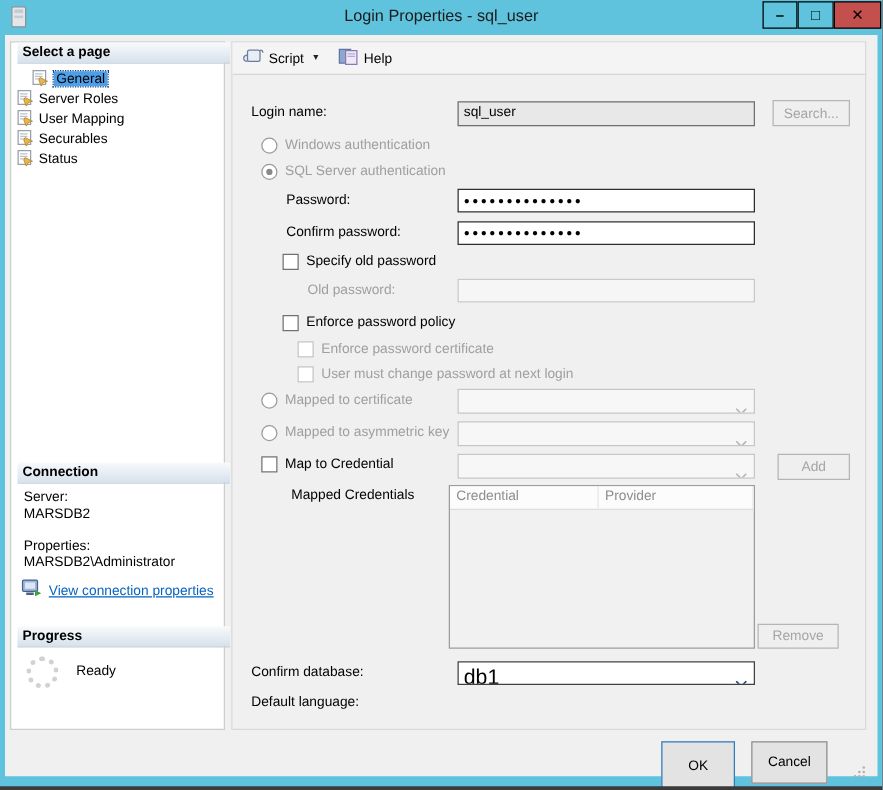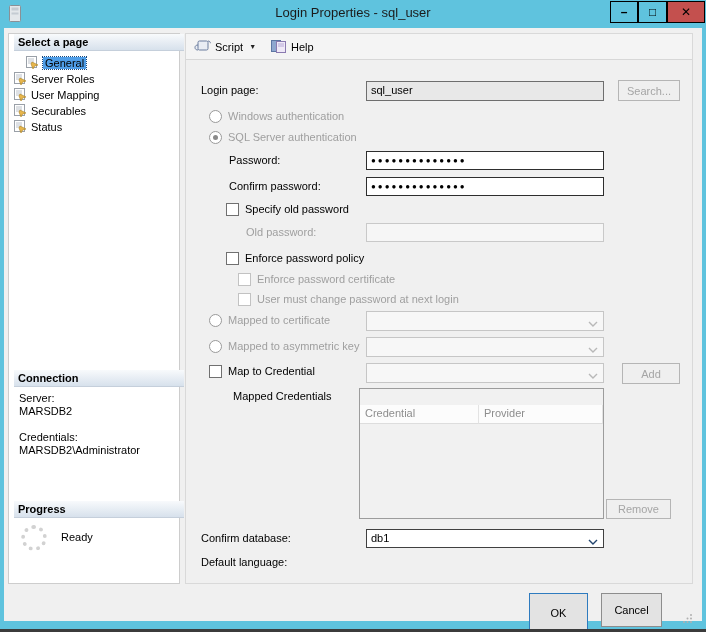--- a/index.html
+++ b/index.html
@@ -31,35 +31,35 @@
   .tbtn{display:flex;align-items:center;gap:4px;font-size:11px;color:#000;cursor:default;}
   .caret{font-size:7px;color:#222;margin-left:2px;}
   
   .lbl{position:absolute;font-size:11px;color:#000;white-space:nowrap;}
   .lbl.dis{color:#9f9f9f;}
   .field{position:absolute;background:#fff;border:1px solid #2e2e2e;box-sizing:border-box;font-size:11px;color:#000;
          padding:2px 4px;overflow:hidden;white-space:nowrap;}
   .field.ro{background:#e8e8e8;border-color:#6e6e6e;}
   .field.dis{background:#f6f6f6;border-color:#c9c9c9;}
   .dots{font-size:8px;letter-spacing:2px;line-height:13px;}
-  .combo{position:absolute;background:#fff;border:1px solid #404040;box-sizing:border-box;font-size:11px;color:#000;
+  .combo{position:absolute;background:#fff;border:1px solid #404040;box-sizing:border-box;font-size:17px;color:#000;
          padding:2px 18px 2px 4px;overflow:hidden;white-space:nowrap;}
   .combo.dis{background:#f7f7f7;border-color:#c6c6c6;}
   .chev{position:absolute;right:5px;top:50%;margin-top:-3px;}
   .check{position:absolute;width:13px;height:13px;background:#fff;border:1px solid #707070;box-sizing:border-box;}
   .check.dis{border-color:#c2c2c2;}
   .radio{position:absolute;width:13px;height:13px;background:#fff;border:1px solid #9a9a9a;border-radius:50%;box-sizing:border-box;}
   .radio.sel::after{content:"";position:absolute;left:3px;top:3px;width:5px;height:5px;border-radius:50%;background:#8a8a8a;}
   .btn{position:absolute;background:#efefef;border:1px solid #b5b5b5;box-sizing:border-box;font-size:11px;color:#a5a5a5;
        display:flex;align-items:center;justify-content:center;cursor:default;}
   .btn.en{background:#e3e3e3;color:#000;border-color:#8d8d8d;}
   .btn.primary{border-color:#2e7bbf;}
   
   .grid{position:absolute;background:#f1f1f1;border:1px solid #9c9c9c;box-sizing:border-box;}
-  .grid-head{display:flex;height:19px;margin-top:16px;}
+  .grid-head{display:flex;height:19px;}
   .grid-col{font-size:11px;color:#8d8d8d;padding:2px 5px;box-sizing:border-box;background:#fcfcfc;border-right:1px solid #e3e3e3;border-bottom:1px solid #ddd;white-space:nowrap;}
 </style>
 </head>
 <body>
 
 <div id="win">
 
   <div class="titlebar">
     <span class="abs" style="left:9px;top:5px;">
       <svg width="13" height="18">
@@ -126,22 +126,31 @@
             <line x1="3" y1="6" x2="9" y2="6" stroke="#bcc2ca"></line>
             <line x1="3" y1="8" x2="9" y2="8" stroke="#bcc2ca"></line>
             <path d="M7 7l6 3-3.4 1L8 14 6 9z" fill="#e8b64c" stroke="#a87f1f" stroke-width="0.6"></path>
           </svg></span>
       <span>Status</span>
     </div>
 
     <div class="section-head" style="top:336px;">Connection</div>
     <div class="side-text" style="left:10px;top:358px;">Server:</div>
     <div class="side-text" style="left:10px;top:371px;">MARSDB2</div>
-    <div class="side-text" style="left:10px;top:397px;">Credentials:</div>
+    <div class="side-text" style="left:10px;top:397px;">Properties:</div>
     <div class="side-text" style="left:10px;top:410px;">MARSDB2\Administrator</div>
+    <div class="abs" style="left:8px;top:429px;display:flex;align-items:center;gap:5px;">
+      <span><svg width="17" height="15">
+            <rect x="1" y="1" width="12" height="9" rx="1" fill="#9fb7d8" stroke="#47618c"></rect>
+            <rect x="3" y="3" width="8" height="5" fill="#dbe7f3"></rect>
+            <rect x="4" y="11" width="6" height="2" fill="#47618c"></rect>
+            <path d="M11 9l5 2.5-5 2.5z" fill="#3f9e3f"></path>
+          </svg></span>
+      <span class="link">View connection properties</span>
+    </div>
 
     <div class="section-head" style="top:467px;">Progress</div>
     <div class="spinner" style="left:12px;top:491px;"></div>
     <div class="side-text" style="left:52px;top:497px;">Ready</div>
   </div>
 
   <div class="mainpanel">
     <div class="toolbar">
       <span class="tbtn">
         <span><svg width="17" height="14">
@@ -156,21 +165,21 @@
         <span><svg width="17" height="14">
               <rect x="1.5" y="1.5" width="9" height="11" fill="#8fa7cf" stroke="#5d76a3"></rect>
               <rect x="6.5" y="2.5" width="9" height="11" fill="#efe9f7" stroke="#8a7ab0"></rect>
               <line x1="8" y1="5" x2="14" y2="5" stroke="#b6a8d6"></line>
               <line x1="8" y1="7" x2="14" y2="7" stroke="#b6a8d6"></line>
             </svg></span>
         <span>Help</span>
       </span>
     </div>
 
-    <div class="lbl" style="left:15px;top:50px;">Login page:</div>
+    <div class="lbl" style="left:15px;top:50px;">Login name:</div>
     <div class="field ro" style="left:180px;top:47px;width:238px;height:20px;">sql_user</div>
     <div class="btn" style="left:432px;top:46px;width:62px;height:21px;">Search...</div>
 
     <div class="radio" style="left:23px;top:76px;"></div>
     <div class="lbl dis" style="left:42px;top:76px;">Windows authentication</div>
     <div class="radio sel" style="left:23px;top:97px;"></div>
     <div class="lbl dis" style="left:42px;top:97px;">SQL Server authentication</div>
 
     <div class="lbl" style="left:43px;top:120px;">Password:</div>
     <div class="field dots" style="left:180px;top:117px;width:238px;height:19px;">●●●●●●●●●●●●●●</div>

